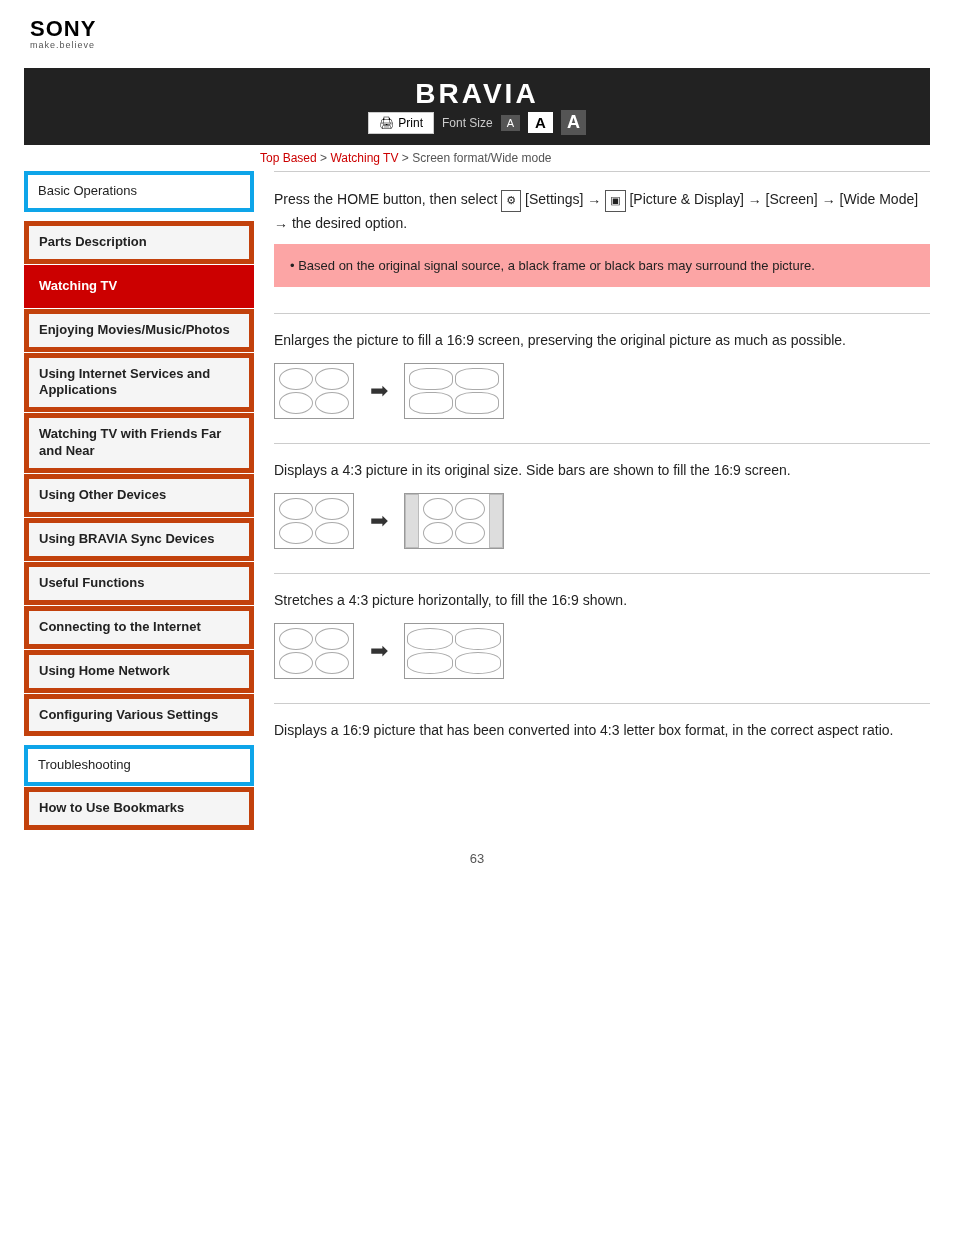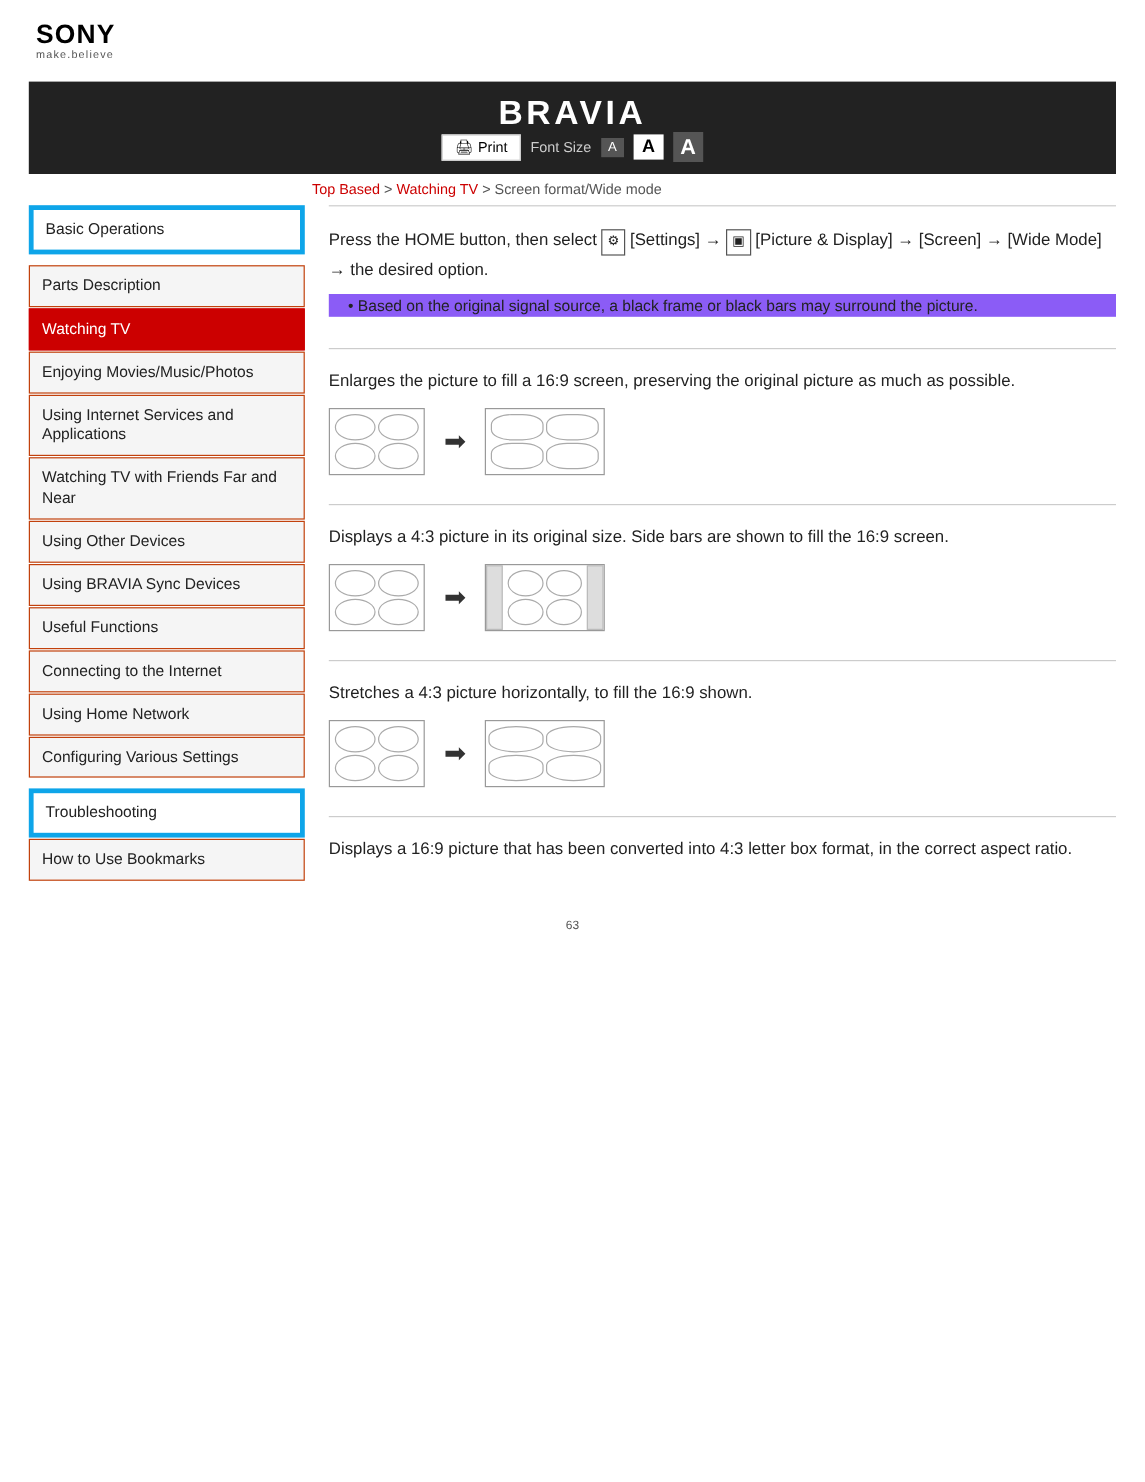--- a/index.html
+++ b/index.html
@@ -83,27 +83,28 @@
 
     
     .sidebar {
       width: 230px;
       min-width: 230px;
       flex-shrink: 0;
     }
     .sidebar-item {
       display: block;
       padding: 8px 10px;
-      border: 1px solid #c2410c;
+      border: 5px solid #c2410c;
       background: #f5f5f5;
       margin-bottom: 1px;
       cursor: pointer;
       font-size: 13px;
       color: #222;
       line-height: 1.3;
+      font-weight: bold;
     }
     .sidebar-item.active {
       background: #c00;
       color: #fff;
       border-color: #c00;
     }
     .sidebar-item.section-header {
       background: #fff;
       border: 4px solid #0ea5e9;
       font-weight: normal;
@@ -126,22 +127,22 @@
     }
 
     .instruction-text {
       font-size: 14px;
       color: #222;
       line-height: 1.6;
       margin-bottom: 10px;
     }
 
     .note-box {
-      background: #8b5cf6;
-      padding: 0 16px;
+      background: #fca5a5;
+      padding: 12px 16px;
       margin: 10px 0;
       font-size: 13px;
       line-height: 1.5;
     }
 
     .mode-section {
       border-top: 1px solid #ccc;
       padding: 16px 0;
     }
 
@@ -225,21 +226,21 @@
       gap: 2px;
       padding: 4px 2px;
       width: 100%;
       height: 100%;
     }
     .circles-stretch .circle { width: 100%; height: 100%; border-radius: 50% / 40%; }
 
     .page-number {
       text-align: center;
       padding: 20px 0 10px 0;
-      font-size: 10px;
+      font-size: 13px;
       color: #555;
     }
   </style>
 </head>
 <body>
 
 <div class="top-logo">
   <div class="sony-logo">SONY</div>
   <div class="sony-tagline">make.believe</div>
 </div>

